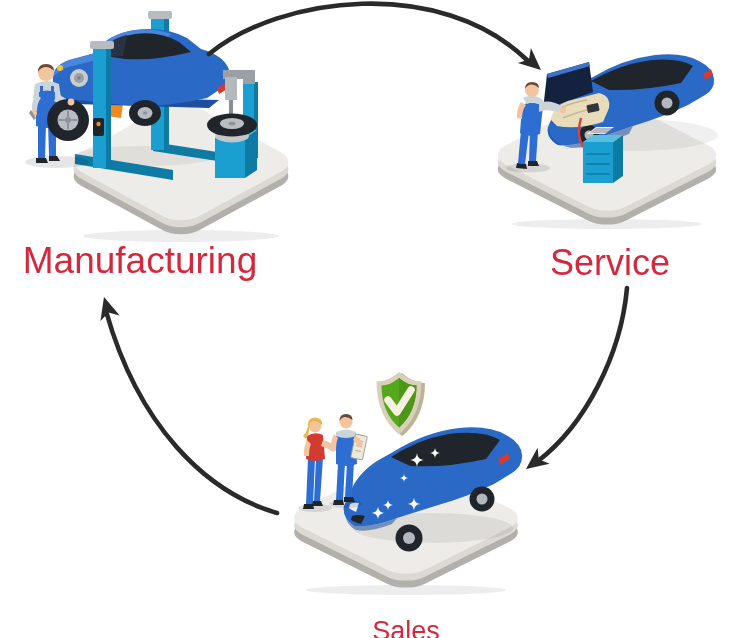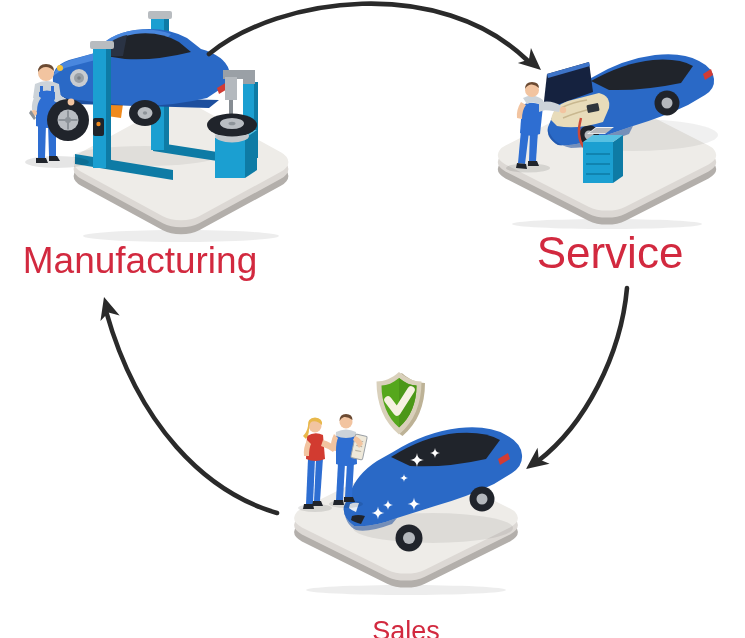--- a/index.html
+++ b/index.html
@@ -14,21 +14,21 @@
     --c-engine-cream:#e8dcba; --c-cable-red:#cc4a38; --c-jack-orange:#f08a1d;
     --c-taillight-red:#d23c34; --c-background:#ffffff;
   }
   html,body{margin:0;padding:0;}
   body{background:var(--c-background);font-family:"Liberation Sans",sans-serif;}
   .stage{position:relative;width:745px;height:638px;background:var(--c-background);overflow:hidden;}
   .scene{position:absolute;}
   .arrows{position:absolute;left:0;top:0;pointer-events:none;}
   .node-label{position:absolute;font-weight:400;line-height:1;color:var(--c-label);text-align:center;}
   .lbl-manufacturing{left:8px;top:242px;width:264px;font-size:37px;}
-  .lbl-service{left:490px;top:231px;width:240px;font-size:44px;}
+  .lbl-service{left:490px;top:245px;width:240px;font-size:36px;}
   .lbl-sales{left:286px;top:594px;width:240px;font-size:27px;margin-top:24px;}
   .f-car{fill:var(--c-car-blue)} .f-car-dk{fill:var(--c-car-blue-dark)} .f-car-hl{fill:var(--c-car-highlight)}
   .f-dark{fill:var(--c-dark)}
   .f-plat{fill:var(--c-platform-top)} .f-plat-m{fill:var(--c-platform-mid)} .f-plat-s{fill:var(--c-platform-side)}
   .f-cyan{fill:var(--c-lift-cyan)} .f-cyan-dk{fill:var(--c-lift-cyan-dark)}
   .f-green{fill:var(--c-shield-green)} .f-shield{fill:var(--c-shield-border)}
   .s-check{stroke:var(--c-check-cream)}
   .f-skin{fill:var(--c-skin)} .f-blue{fill:var(--c-overall-blue)} .f-shirt{fill:var(--c-shirt-gray)}
   .f-hairb{fill:var(--c-hair-brown)} .f-hairy{fill:var(--c-hair-blonde)}
   .f-red{fill:var(--c-red-top)} .f-cream{fill:var(--c-engine-cream)}

